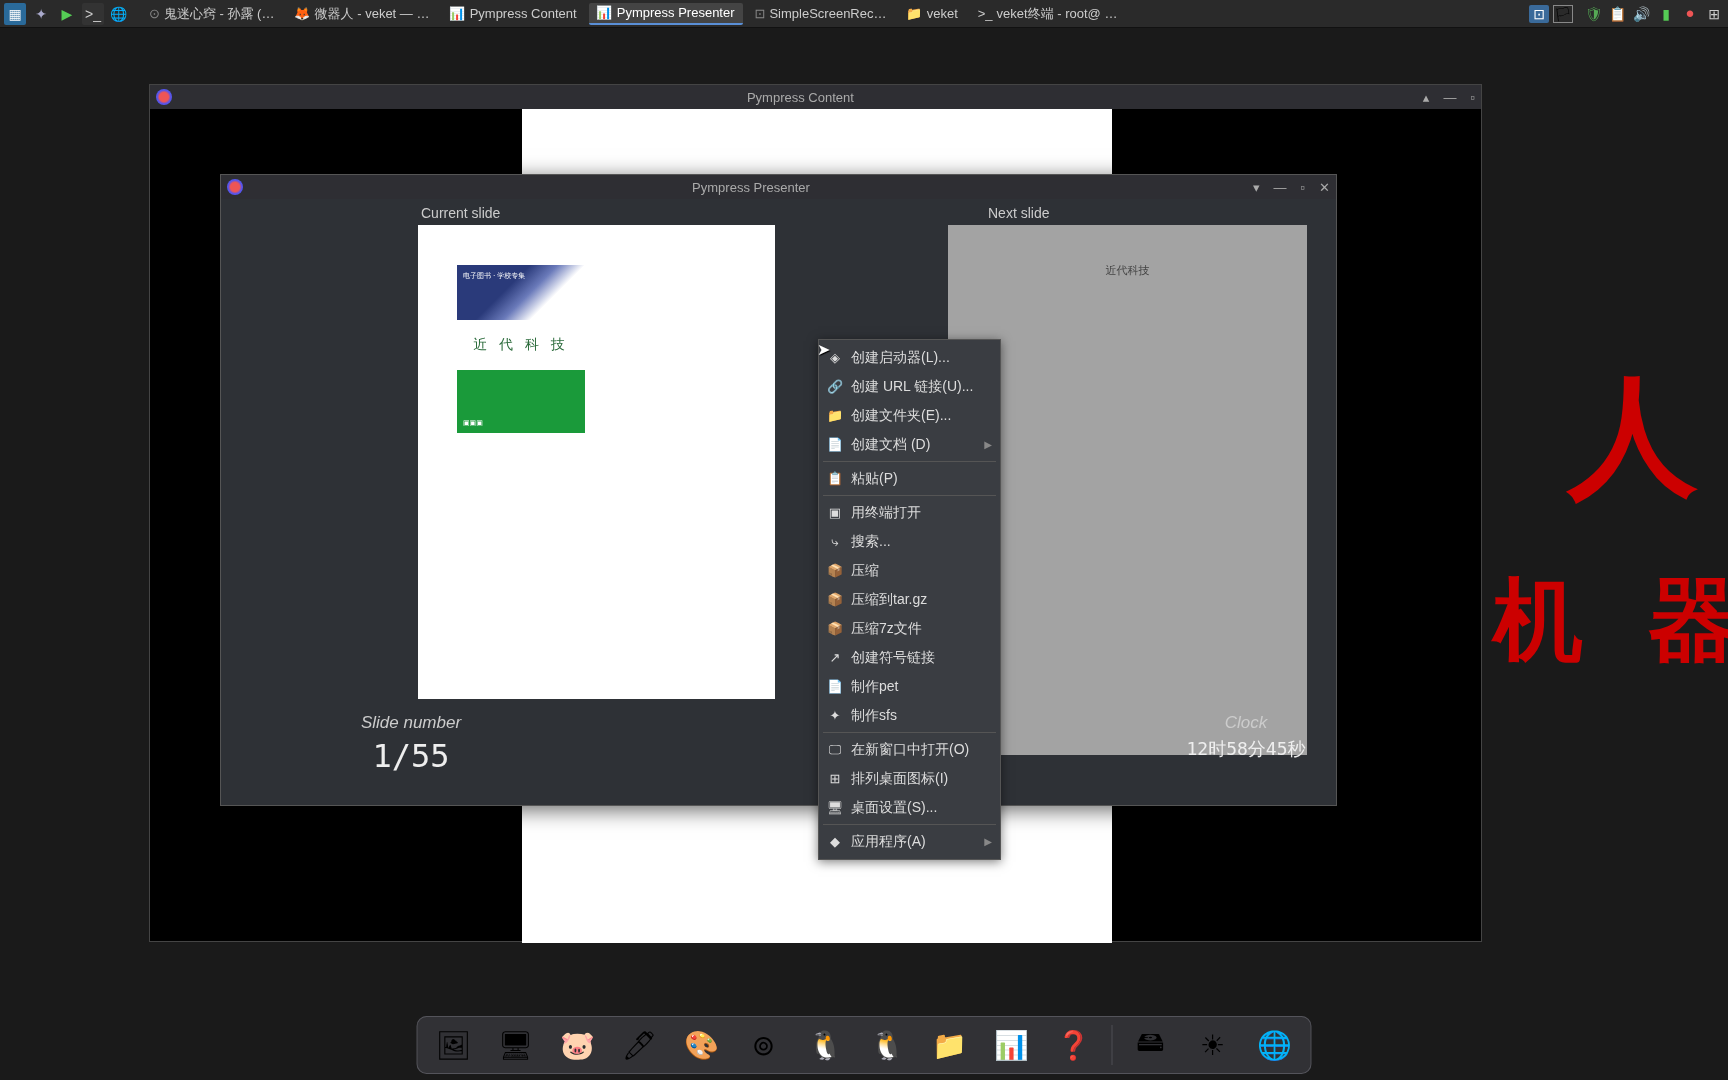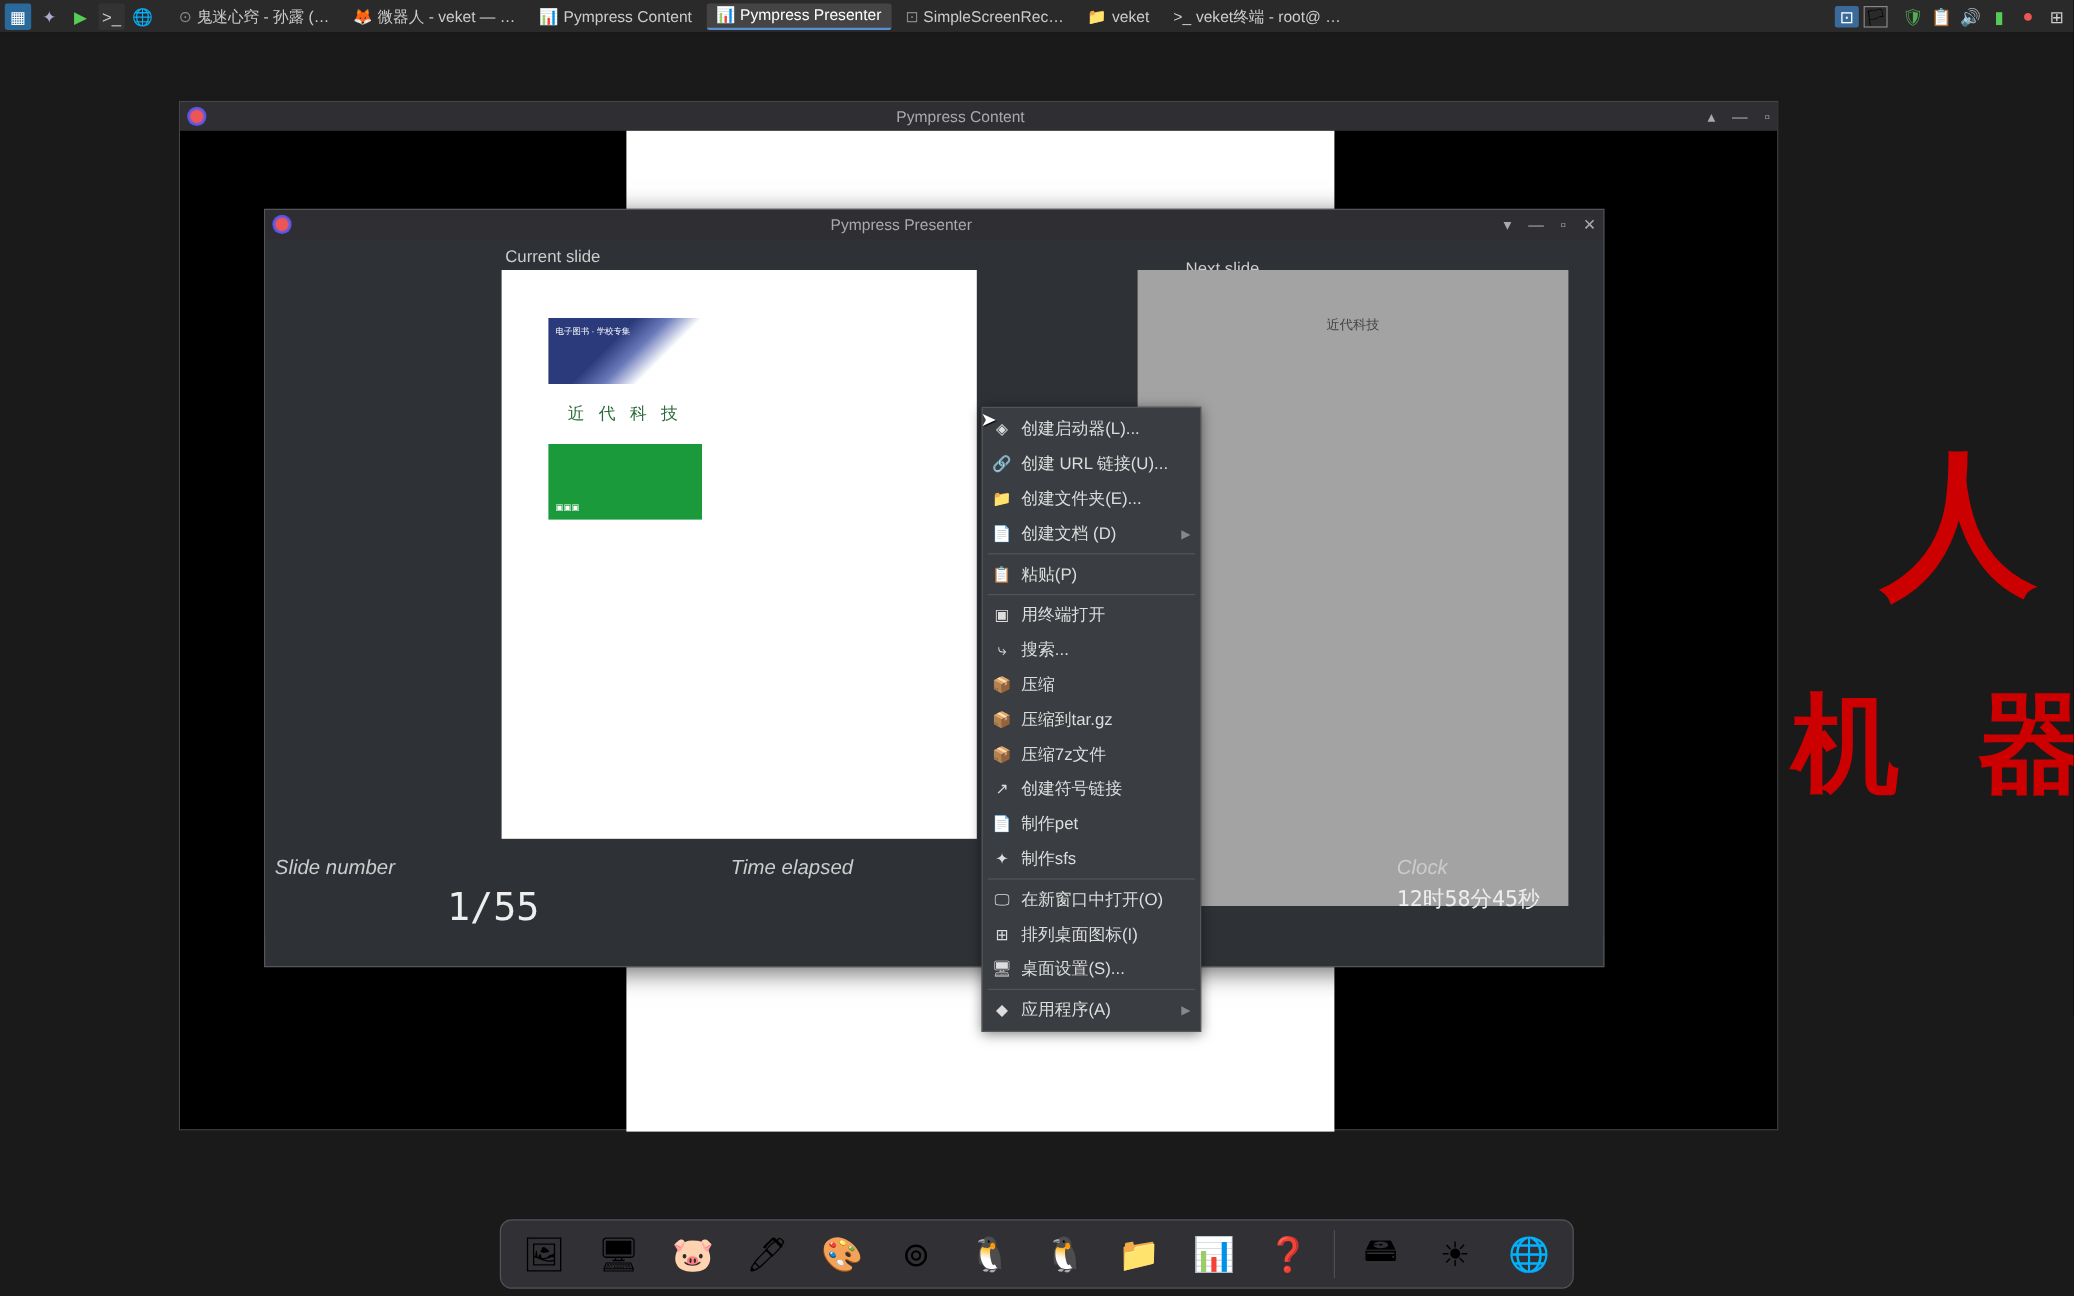--- a/index.html
+++ b/index.html
@@ -27,37 +27,37 @@
 .win-ctrl span { cursor: pointer; }
 .content-slide-big { position: absolute; left: 372px; top: 24px; width: 590px; height: 834px; background: #fff; }
 
 
 .win-presenter { position: absolute; left: 220px; top: 174px; width: 1117px; height: 632px; background: #2e3136; border: 1px solid #555; box-shadow: 0 4px 20px rgba(0,0,0,0.6); }
 .menubar { height: 26px; background: #2e3136; display: flex; align-items: center; padding: 0 6px; gap: 20px; color: #ccc; font-size: 14px; border-top: 1px solid #3a3d42; }
 .menubar span { cursor: pointer; }
 .presenter-body { position: relative; height: calc(100% - 50px); background: #2e3136; padding-left: 16px; }
 .label-txt { color: #ccc; font-size: 14px; position: absolute; }
 .slide-cur-lbl { left: 200px; top: 6px; }
-.slide-next-lbl { left: 767px; top: 16px; }
-.cur-slide { position: absolute; left: 197px; top: 26px; width: 396px; height: 474px; background: #fff; }
+.slide-next-lbl { left: 767px; top: 6px; }
+.cur-slide { position: absolute; left: 197px; top: 26px; width: 357px; height: 474px; background: #fff; }
 .next-slide { position: absolute; left: 727px; top: 26px; width: 359px; height: 530px; background: #a3a3a3; display: flex; align-items: flex-start; justify-content: center; padding-top: 38px; }
 .next-slide-text { font-size: 11px; color: #444; }
 
 
 .book { position: absolute; left: 39px; top: 40px; width: 128px; height: 168px; }
 .book-top { height: 55px; background: linear-gradient(135deg, #2a3a7a 40%, #6a7aba 55%, #fff 70%); position: relative; }
 .book-top-t { position: absolute; left: 6px; top: 6px; font-size: 7px; color: #fff; }
 .book-mid { height: 50px; background: #fff; display: flex; align-items: center; justify-content: center; }
 .book-mid-t { font-size: 14px; color: #2a6a3a; letter-spacing: 4px; }
 .book-bot { height: 63px; background: #1a9a3a; }
 .book-bot-t { position: absolute; left: 6px; bottom: 6px; font-size: 7px; color: #fff; }
 
 
 .info-row { position: absolute; left: 0; right: 0; bottom: 0; height: 70px; display: flex; color: #ddd; }
-.info-cell { display: flex; flex-direction: column; padding: 4px 8px; }
+.info-cell { display: flex; flex-direction: column; padding: 4px 8px; align-items: center; }
 .info-lbl { font-size: 17px; font-style: italic; color: #ccc; margin-bottom: 4px; }
 .info-val { font-size: 32px; font-family: monospace; color: #eee; }
 .ic1 { width: 380px; }
 .ic1 .info-val { text-align: center; }
 .ic2 { flex: 1; }
 .ic2 .info-val { text-align: center; }
 .ic3 { width: 130px; }
 .ic4 { width: 180px; }
 
 

